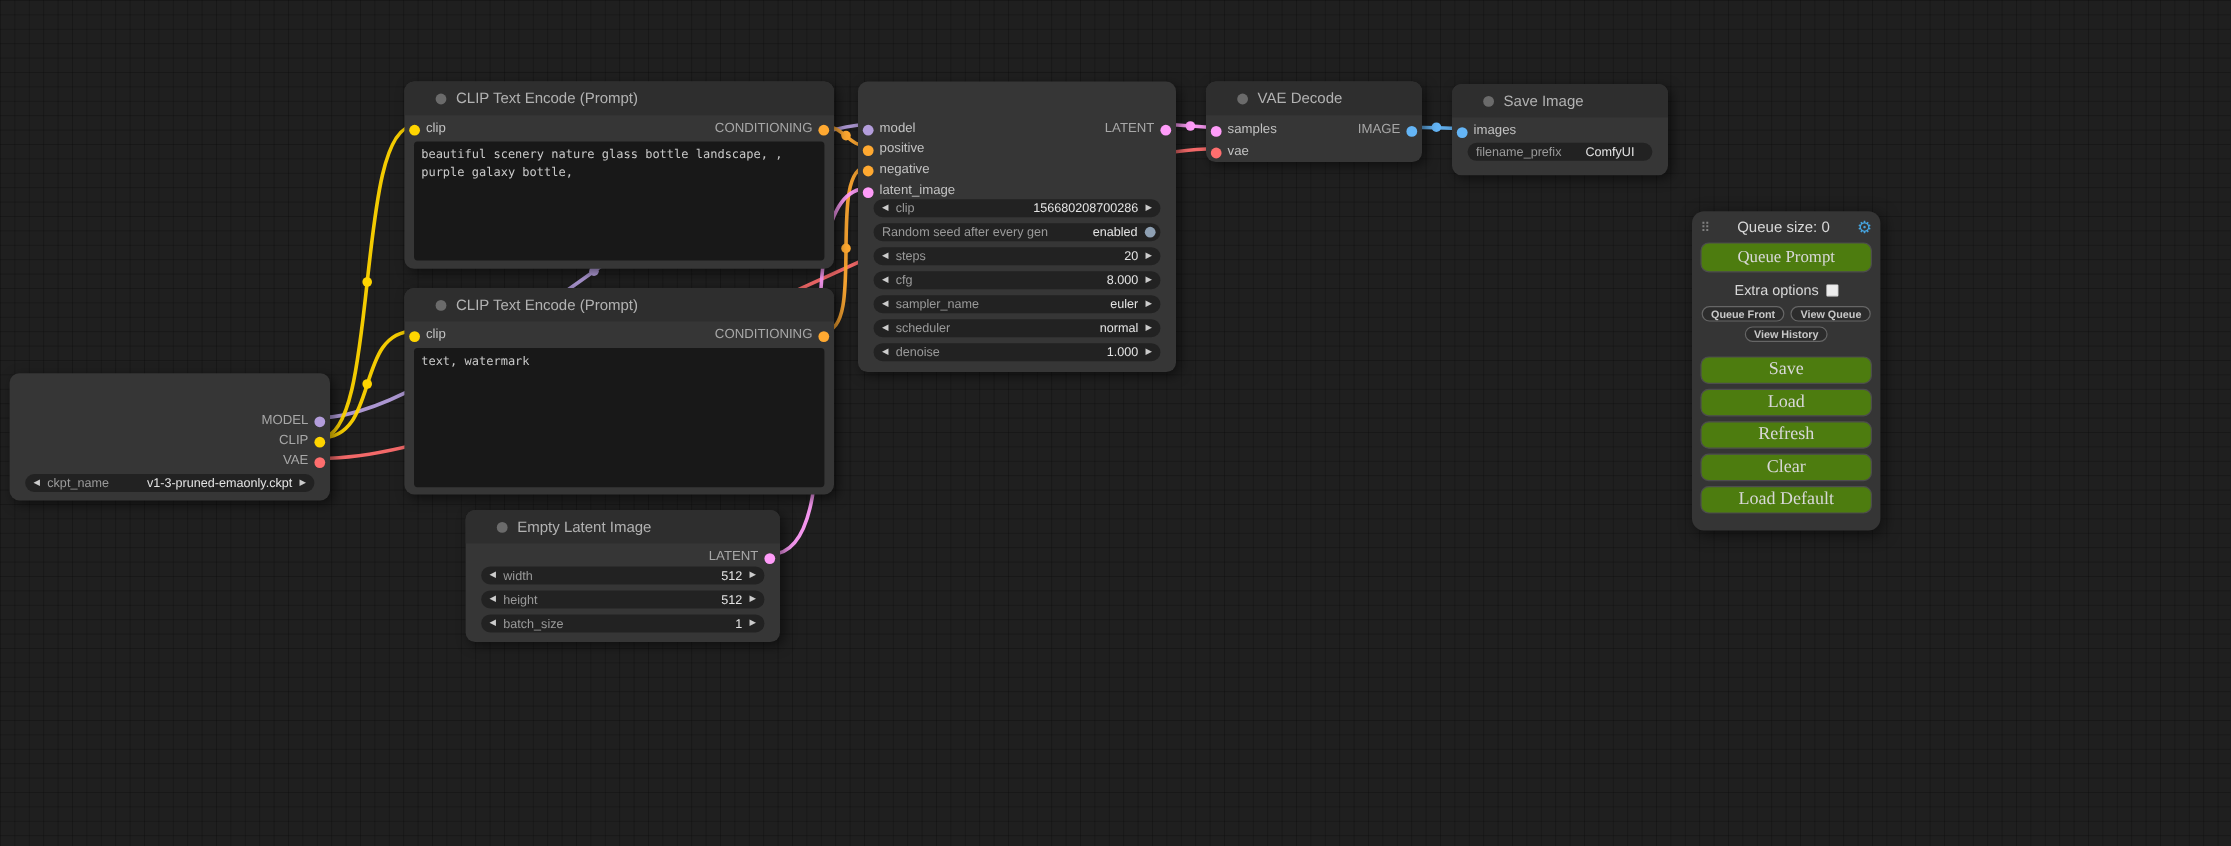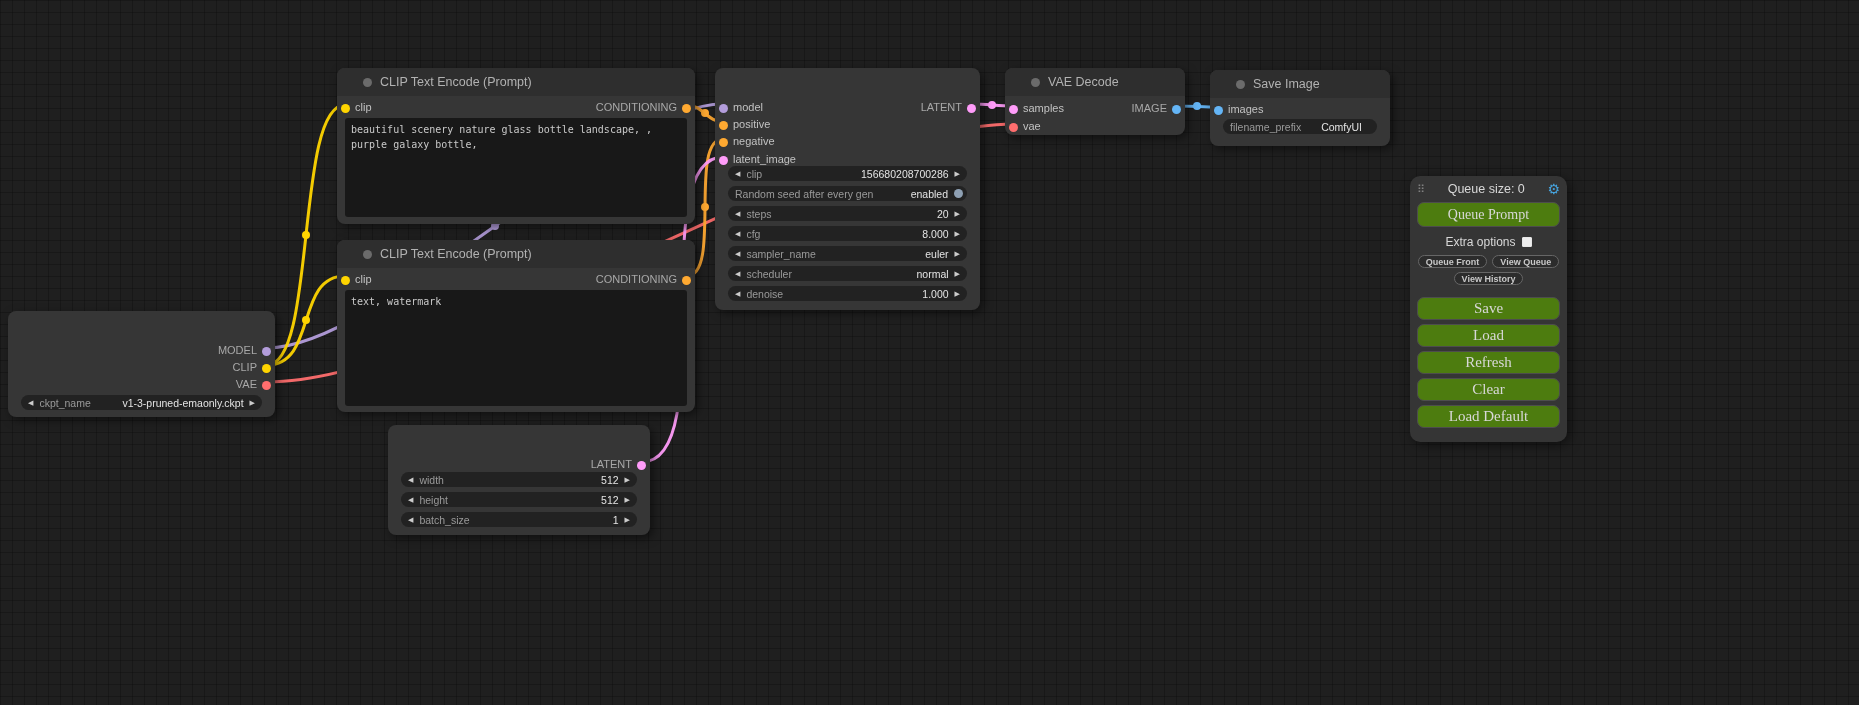--- a/index.html
+++ b/index.html
@@ -121,20 +121,24 @@
       <span class="slabel">clip</span>
     </div>
     <div class="slot out" style="top:28px">
       <span class="slabel">CONDITIONING</span>
       <span class="sdot c-cond"></span>
     </div>
     <textarea class="ta" style="top: 50px; bottom: 6px;">text, watermark</textarea>
   </div>
 
   <div class="node" style="left:388px;top:425px;width:262px;height:110px">
+    <div class="nheader">
+      <span class="ndot"></span>
+      <span class="ntitle">Empty Latent Image</span>
+    </div>
     <div class="slot out" style="top:28px">
       <span class="slabel">LATENT</span>
       <span class="sdot c-latent"></span>
     </div>
     <div class="widgets" style="top:47px">
       <div class="widget">
         <span class="arr">◀</span>
         <span class="wlabel">width</span>
         <span class="wvalue">512</span>
         <span class="arr">▶</span>

